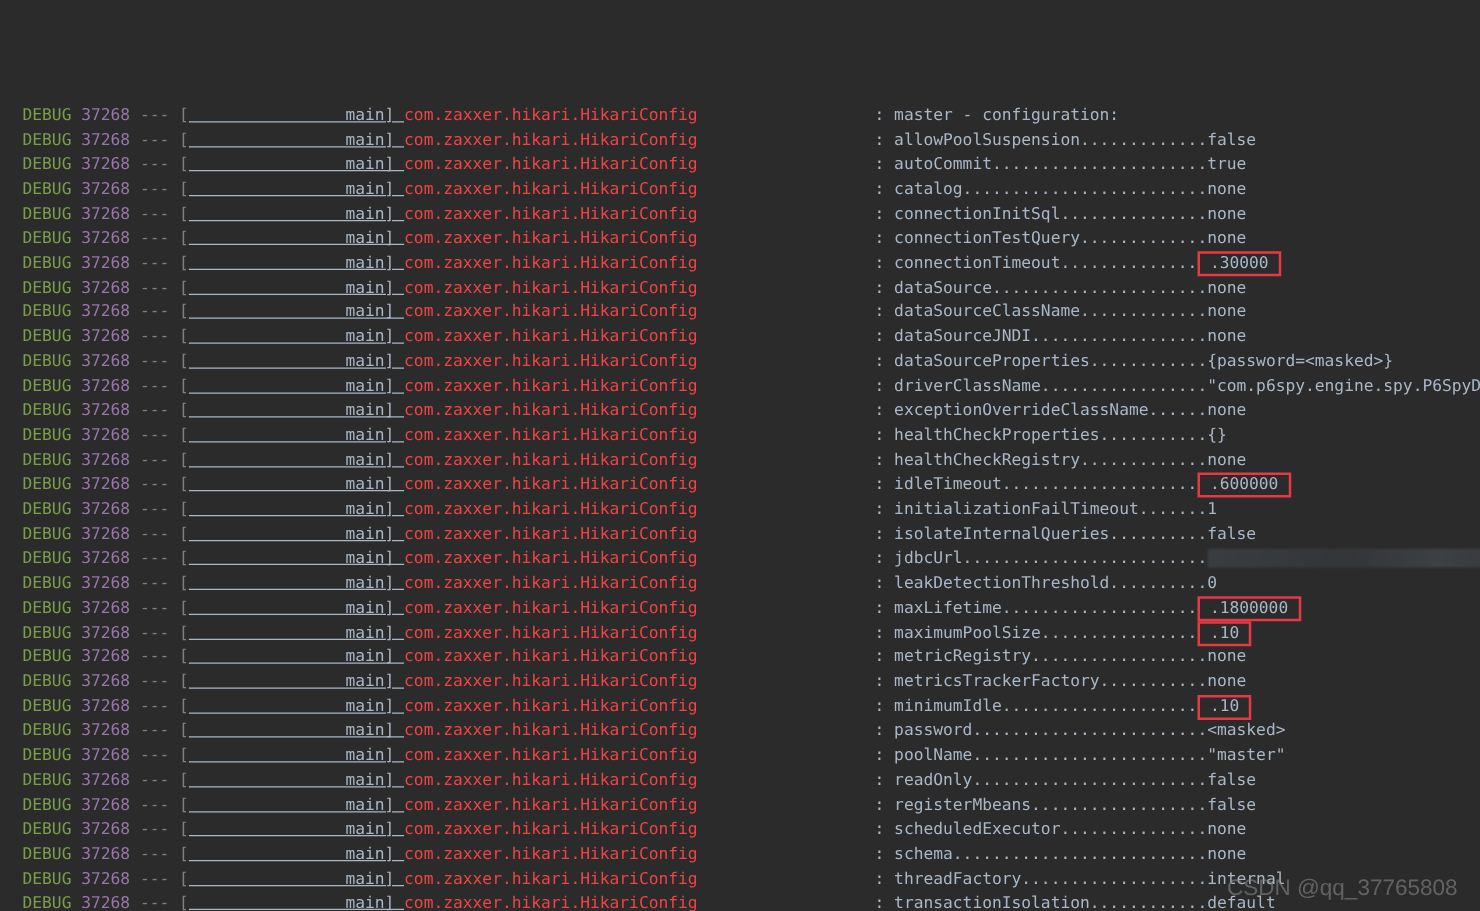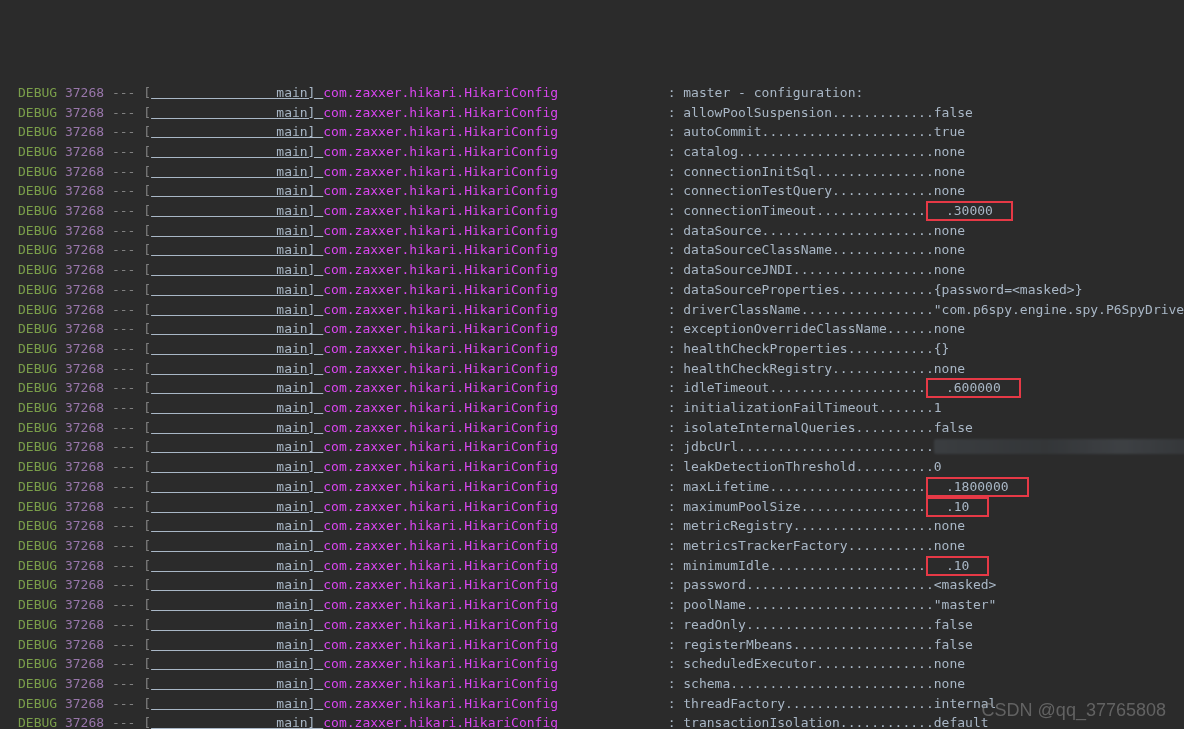--- a/index.html
+++ b/index.html
@@ -11,25 +11,25 @@
     color: #a9b7c6;
     padding: 4px 0;
     white-space: pre;
     overflow: hidden;
   }
   .line { display: flex; padding: 0 6px; }
   .lvl-debug { color: #7a9e4a; margin-left: 12px; }
   .pid { color: #9876aa; text-align: right; }
   .sep { color: #808080; }
   .thread { color: #a9b7c6; text-decoration: underline; }
-  .logger { color: #d946ef; }
-  .msg { color: #a9b7c6; }
+  .logger { color: #ef4444; }
+  .msg { color: #a9b7c6; margin-left: 32px; }
   .highlight {
     border: 2px solid #e63946;
-    padding: 0 18px;
+    padding: 0 8px;
     margin: -2px 0;
     display: inline-block;
     line-height: 16px;
   }
   .blur {
     background: linear-gradient(90deg, #454a4f 0%, #3a3e42 30%, #4a4f55 50%, #3a3e42 70%, #454a4f 100%);
     color: transparent;
     filter: blur(1px);
     border-radius: 2px;
     opacity: 0.6;

